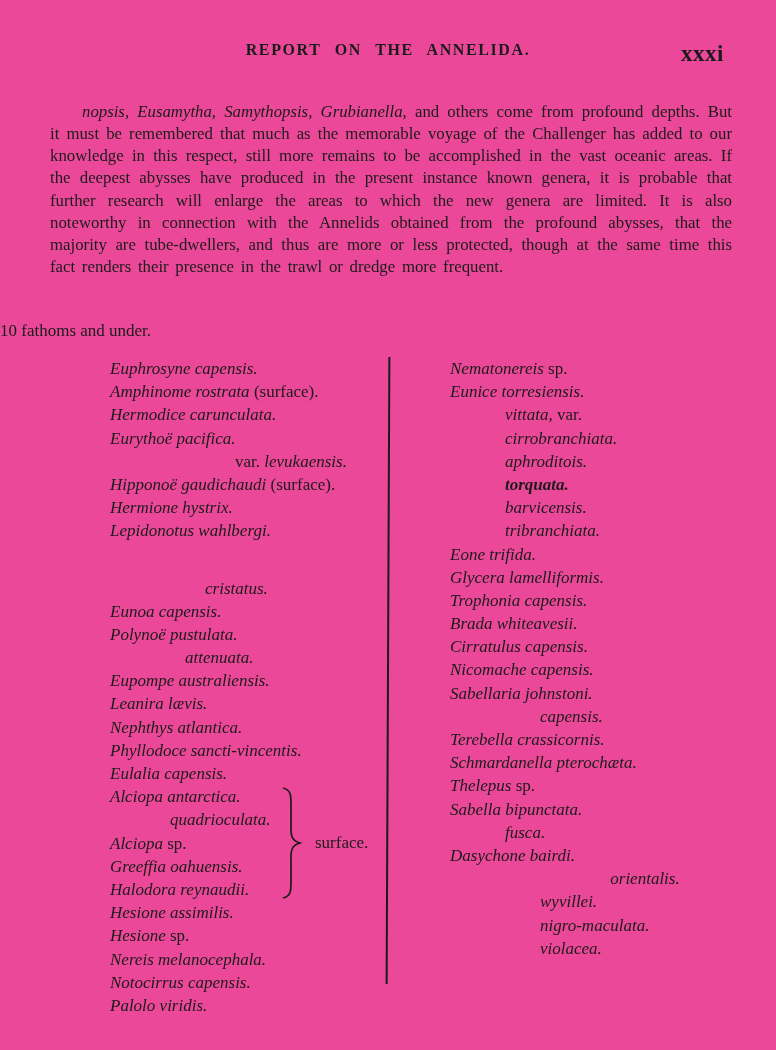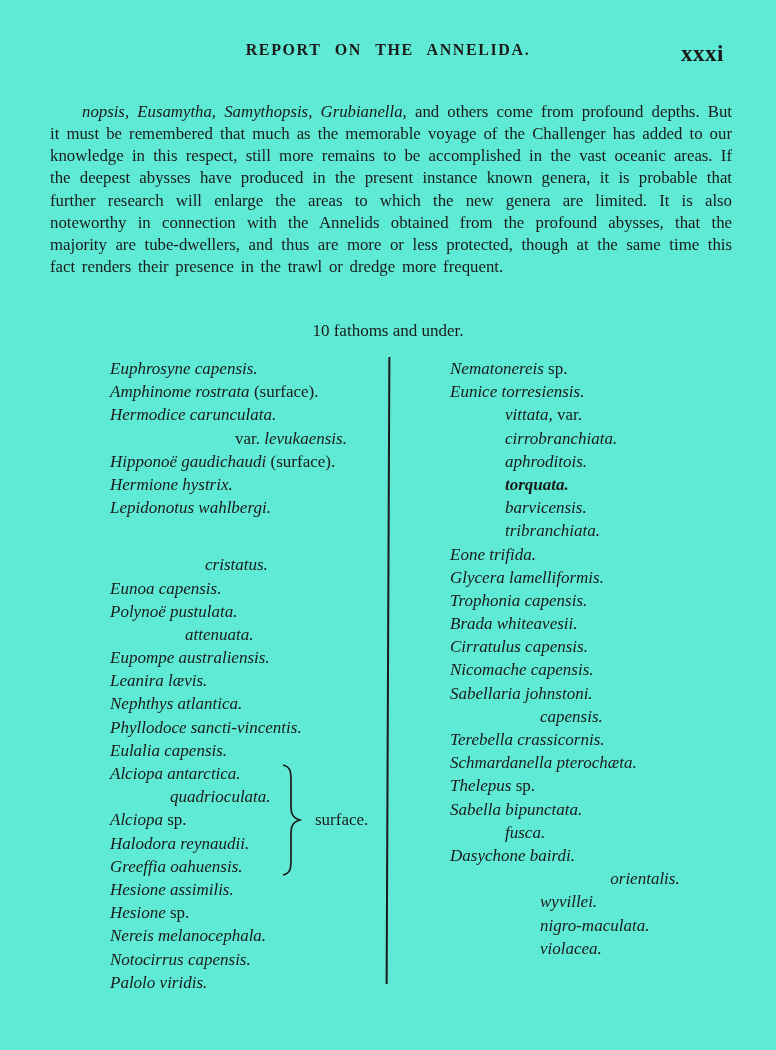--- a/index.html
+++ b/index.html
@@ -1,42 +1,42 @@
 <!DOCTYPE html>
 <html><head>
 <meta charset="utf-8">
 <style>
   html,body{margin:0;padding:0;}
   body{
     width:776px;height:1050px;position:relative;overflow:hidden;
     background:#ffffff;color:#1b1b1b;
     font-family:"Liberation Serif", serif;
   }
-  .page{position:absolute;inset:0;background:#5eead4;}
+  .page{position:absolute;inset:0;background:#ec4899;}
   
   .header{position:absolute;top:41px;left:0;width:100%;height:22px;}
   .header-title{
     display:block;text-align:center;
     font-size:16px;font-weight:bold;letter-spacing:1.6px;word-spacing:8px;
   }
   .page-number{
     position:absolute;top:0;right:52px;
     font-size:23px;font-weight:bold;letter-spacing:0.5px;
   }
   
   .paragraph{
     position:absolute;top:84px;left:50px;width:682px;
     font-size:16.8px;line-height:22.2px;
     text-align:justify;word-spacing:2.5px;
   }
   .ital{font-style:italic;margin-left:32px;}
   
   .section-heading{
     position:absolute;top:321px;left:0;width:776px;
-    text-align:center;font-size:17px;
+    font-size:17px;
   }
   
   .list-area{position:absolute;top:357px;left:0;width:675px;height:660px;}
   .divider{
     position:absolute;left:387px;top:0;width:1.6px;height:627px;
     background:#1b1b1b;transform:rotate(0.25deg);
   }
   .col{position:absolute;top:0;font-size:17px;line-height:23.2px;}
   #col-left{left:110px;width:278px;}
   #col-right{left:450px;width:300px;}
@@ -64,39 +64,40 @@
   <p class="paragraph"><span class="ital">nopsis, Eusamytha, Samythopsis, Grubianella,</span><span> and others come from profound depths. But it must be remembered that much as the memorable voyage of the Challenger has added to our knowledge in this respect, still more remains to be accomplished in the vast oceanic areas.  If the deepest abysses have produced in the present instance known genera, it is probable that further research will enlarge the areas to which the new genera are limited.  It is also noteworthy in connection with the Annelids obtained from the profound abysses, that the majority are tube-dwellers, and thus are more or less protected, though at the same time this fact renders their presence in the trawl or dredge more frequent.</span></p>
 
   <div class="section-heading">10 fathoms and under.</div>
 
   <div class="list-area">
     <div class="divider"></div>
     <div class="col" id="col-left">
         <div class="species-item"><span class="sci">Euphrosyne capensis.</span></div>
         <div class="species-item"><span class="sci">Amphinome rostrata</span><span class="rom"> (surface).</span></div>
         <div class="species-item"><span class="sci">Hermodice carunculata.</span></div>
+        <div class="species-item"><span class="sci">Eurythoë pacifica.</span></div>
         <div class="species-item" style="padding-left: 125px;"><span class="rom">var. </span><span class="sci">levukaensis.</span></div>
         <div class="species-item"><span class="sci">Hipponoë gaudichaudi</span><span class="rom"> (surface).</span></div>
         <div class="species-item"><span class="sci">Hermione hystrix.</span></div>
         <div class="species-item"><span class="sci">Lepidonotus wahlbergi.</span></div>
         <div class="species-item" style="padding-left: 95px; margin-top: 34px;"><span class="sci">cristatus.</span></div>
         <div class="species-item"><span class="sci">Eunoa capensis.</span></div>
         <div class="species-item"><span class="sci">Polynoë pustulata.</span></div>
         <div class="species-item" style="padding-left: 75px;"><span class="sci">attenuata.</span></div>
         <div class="species-item"><span class="sci">Eupompe australiensis.</span></div>
         <div class="species-item"><span class="sci">Leanira lævis.</span></div>
         <div class="species-item"><span class="sci">Nephthys atlantica.</span></div>
         <div class="species-item"><span class="sci">Phyllodoce sancti-vincentis.</span></div>
         <div class="species-item"><span class="sci">Eulalia capensis.</span></div>
         <div class="brace-group">
           <div class="species-item"><span class="sci">Alciopa antarctica.</span></div>
           <div class="species-item" style="padding-left: 60px;"><span class="sci">quadrioculata.</span></div>
           <div class="species-item"><span class="sci">Alciopa</span><span class="rom"> sp.</span></div>
+          <div class="species-item"><span class="sci">Greeffia oahuensis.</span></div>
           <div class="species-item"><span class="sci">Halodora reynaudii.</span></div>
-          <div class="species-item"><span class="sci">Greeffia oahuensis.</span></div>
           <svg viewBox="0 0 20 116" preserveAspectRatio="none" class="brace-svg">
             <path d="M1 1 C9 3 9 9 9 17 L9 44 C9 52 11 56 18 58 C11 60 9 64 9 72 L9 99 C9 107 9 113 1 115" fill="none" stroke="#1b1b1b" stroke-width="1.7"></path>
           </svg>
           <span class="brace-label">surface.</span>
         </div>
         <div class="species-item"><span class="sci">Hesione assimilis.</span></div>
         <div class="species-item"><span class="sci">Hesione</span><span class="rom"> sp.</span></div>
         <div class="species-item"><span class="sci">Nereis melanocephala.</span></div>
         <div class="species-item"><span class="sci">Notocirrus capensis.</span></div>
         <div class="species-item"><span class="sci">Palolo viridis.</span></div>

